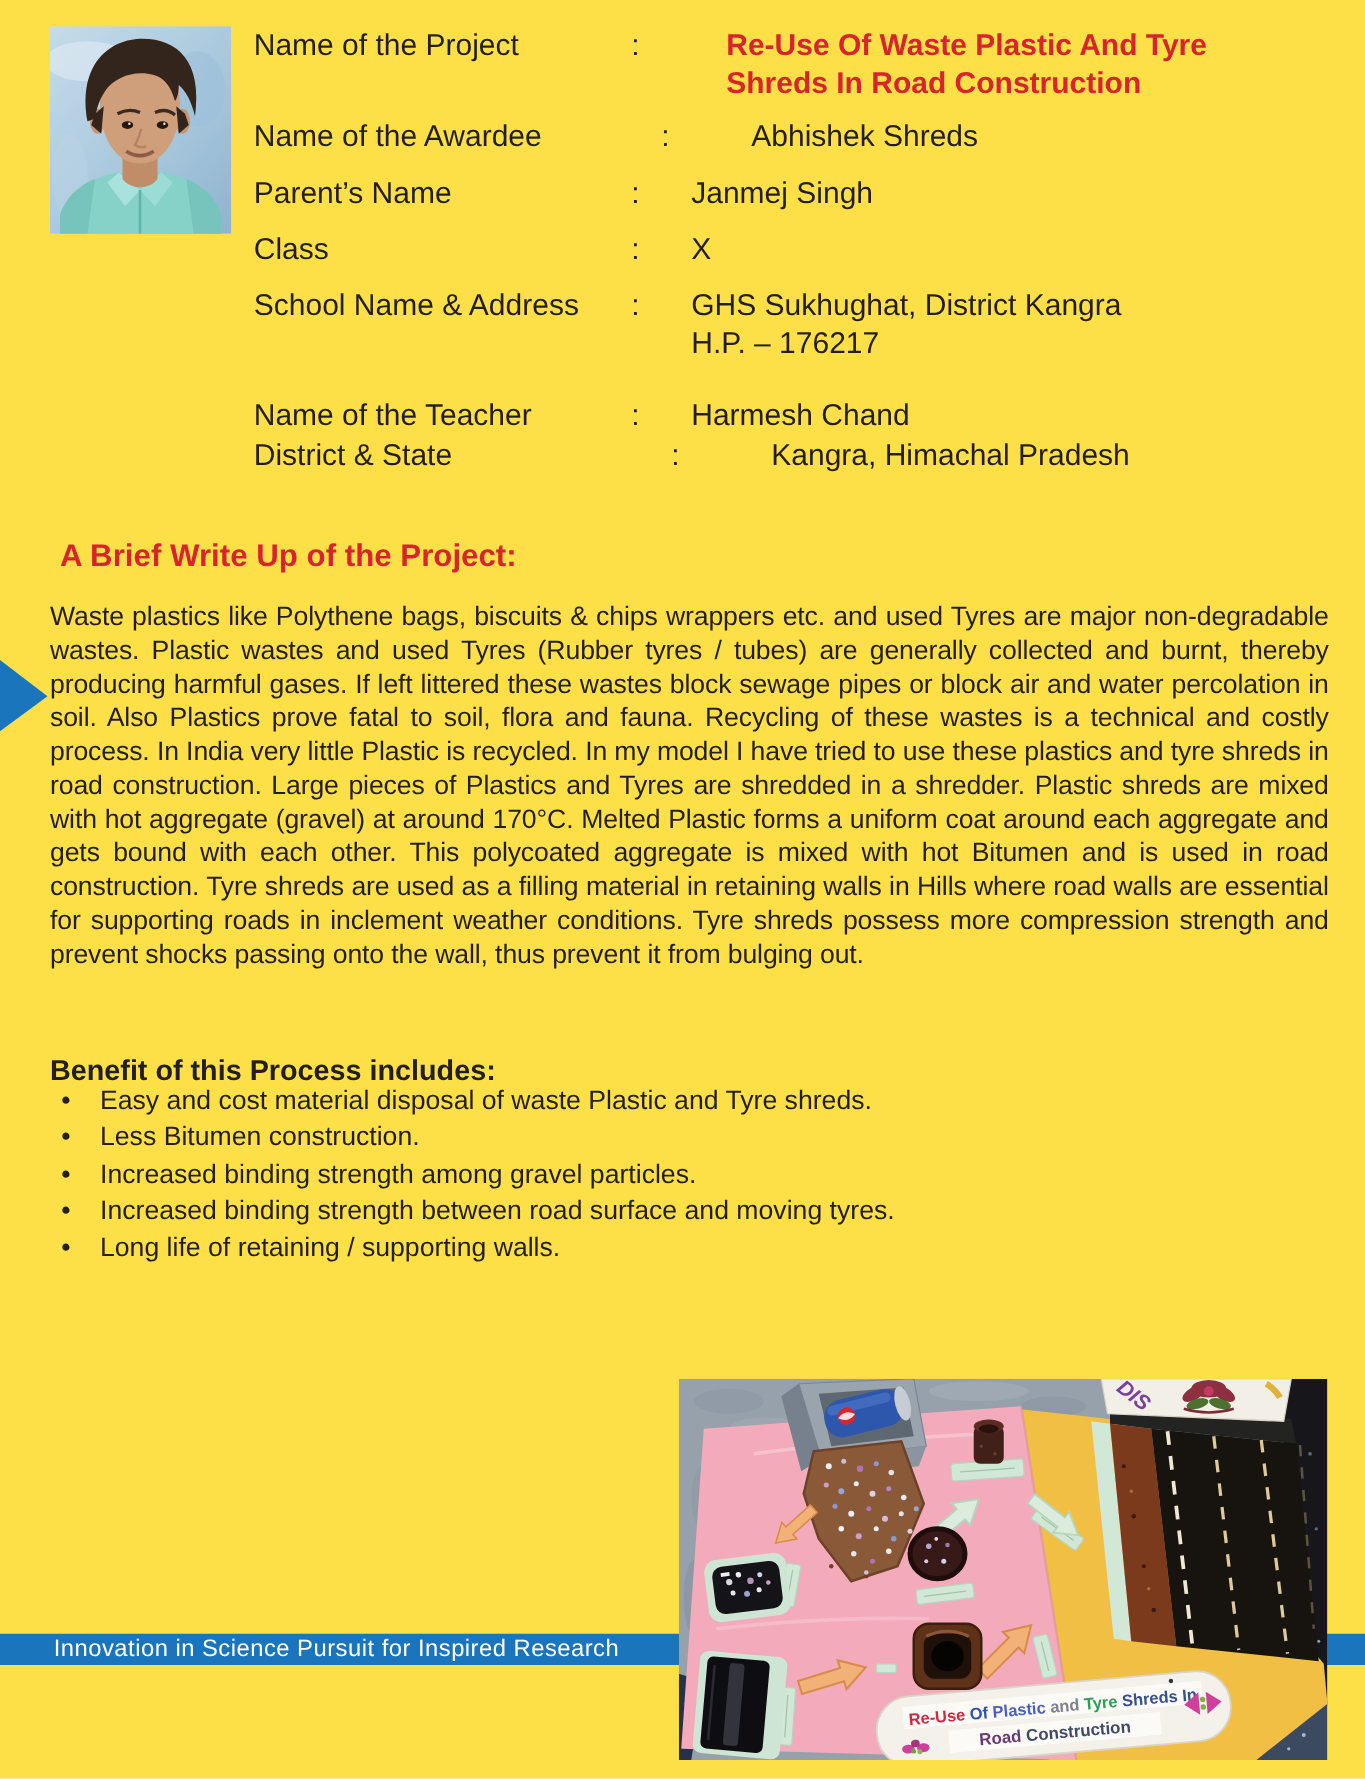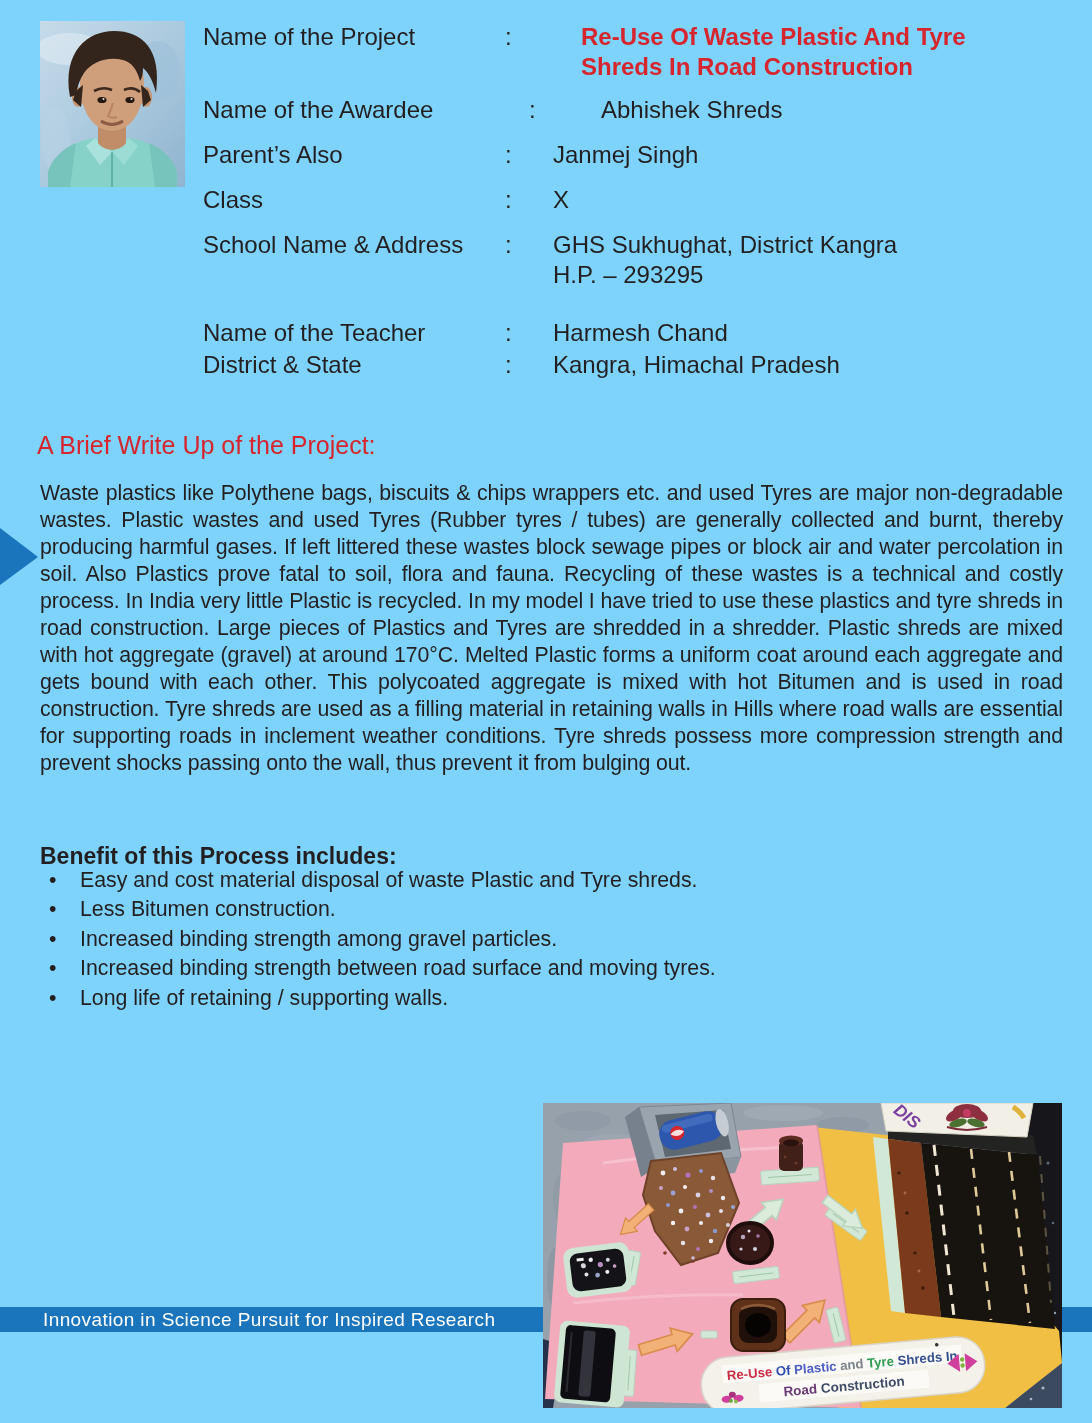--- a/index.html
+++ b/index.html
@@ -2,37 +2,37 @@
 <html><head>
 <meta charset="utf-8">
 <style>
   :root{
     --red:#d6252d;
     --blue:#1b75bc;
     --ink:#231f20;
   }
   html,body{margin:0;padding:0;background:#ffffff;}
   .page{
-    position:relative;width:1092px;height:1423px;background:#7dd3fc;
+    position:relative;width:1092px;height:1423px;background:#fde047;
     font-family:"Liberation Sans", sans-serif;color:var(--ink);overflow:hidden;
   }
   
   .portrait{position:absolute;left:40px;top:21px;width:145px;height:166px;}
   .portrait svg{display:block;width:100%;height:100%;}
   .info{position:absolute;left:203px;top:0;width:880px;height:410px;}
   .info-row{position:absolute;display:flex;font-size:24px;line-height:30px;}
   .info-row .lbl{width:302px;flex:0 0 302px;}
   .info-row .sep{width:48px;flex:0 0 48px;}
   .info-row .val{width:470px;white-space:pre-line;}
   .info-row .val.red{color:var(--red);font-weight:bold;margin-left:28px;}
   .r0{top:22px;} .r1{top:95px;gap:24px;} .r2{top:140px;} .r3{top:185px;}
-  .r4{top:230px;} .r5{top:305px;margin-top:13px;} .r6{top:350px;}
+  .r4{top:230px;} .r5{top:305px;margin-top:13px;} .r6{top:350px;gap:32px;}
   
   .brief-heading{
-    position:absolute;left:37px;top:431px;font-size:25px;font-weight:normal;color:var(--red);
+    position:absolute;left:48px;top:431px;font-size:25px;font-weight:bold;color:var(--red);
   }
   .arrow-left{
     position:absolute;left:0;top:528px;width:0;height:0;
     border-top:29px solid transparent;border-bottom:28px solid transparent;
     border-left:38px solid var(--blue);
   }
   .body-par{
     position:absolute;left:40px;top:480px;width:1023px;
     font-size:21.3px;line-height:27px;text-align:justify;letter-spacing:-0.1px;color:var(--ink);
   }
@@ -112,34 +112,34 @@
       <div class="sep">:</div>
       <div class="val red">Re-Use Of Waste Plastic And Tyre
 Shreds In Road Construction</div>
     </div>
     <div class="info-row r1">
       <div class="lbl">Name of the Awardee</div>
       <div class="sep">:</div>
       <div class="val">Abhishek Shreds</div>
     </div>
     <div class="info-row r2">
-      <div class="lbl">Parent’s Also</div>
+      <div class="lbl">Parent’s Name</div>
       <div class="sep">:</div>
       <div class="val">Janmej Singh</div>
     </div>
     <div class="info-row r3">
       <div class="lbl">Class</div>
       <div class="sep">:</div>
       <div class="val">X</div>
     </div>
     <div class="info-row r4">
       <div class="lbl">School Name &amp; Address</div>
       <div class="sep">:</div>
       <div class="val">GHS Sukhughat, District Kangra
-H.P. – 293295</div>
+H.P. – 176217</div>
     </div>
     <div class="info-row r5">
       <div class="lbl">Name of the Teacher</div>
       <div class="sep">:</div>
       <div class="val">Harmesh Chand</div>
     </div>
     <div class="info-row r6">
       <div class="lbl">District &amp; State</div>
       <div class="sep">:</div>
       <div class="val">Kangra, Himachal Pradesh</div>

